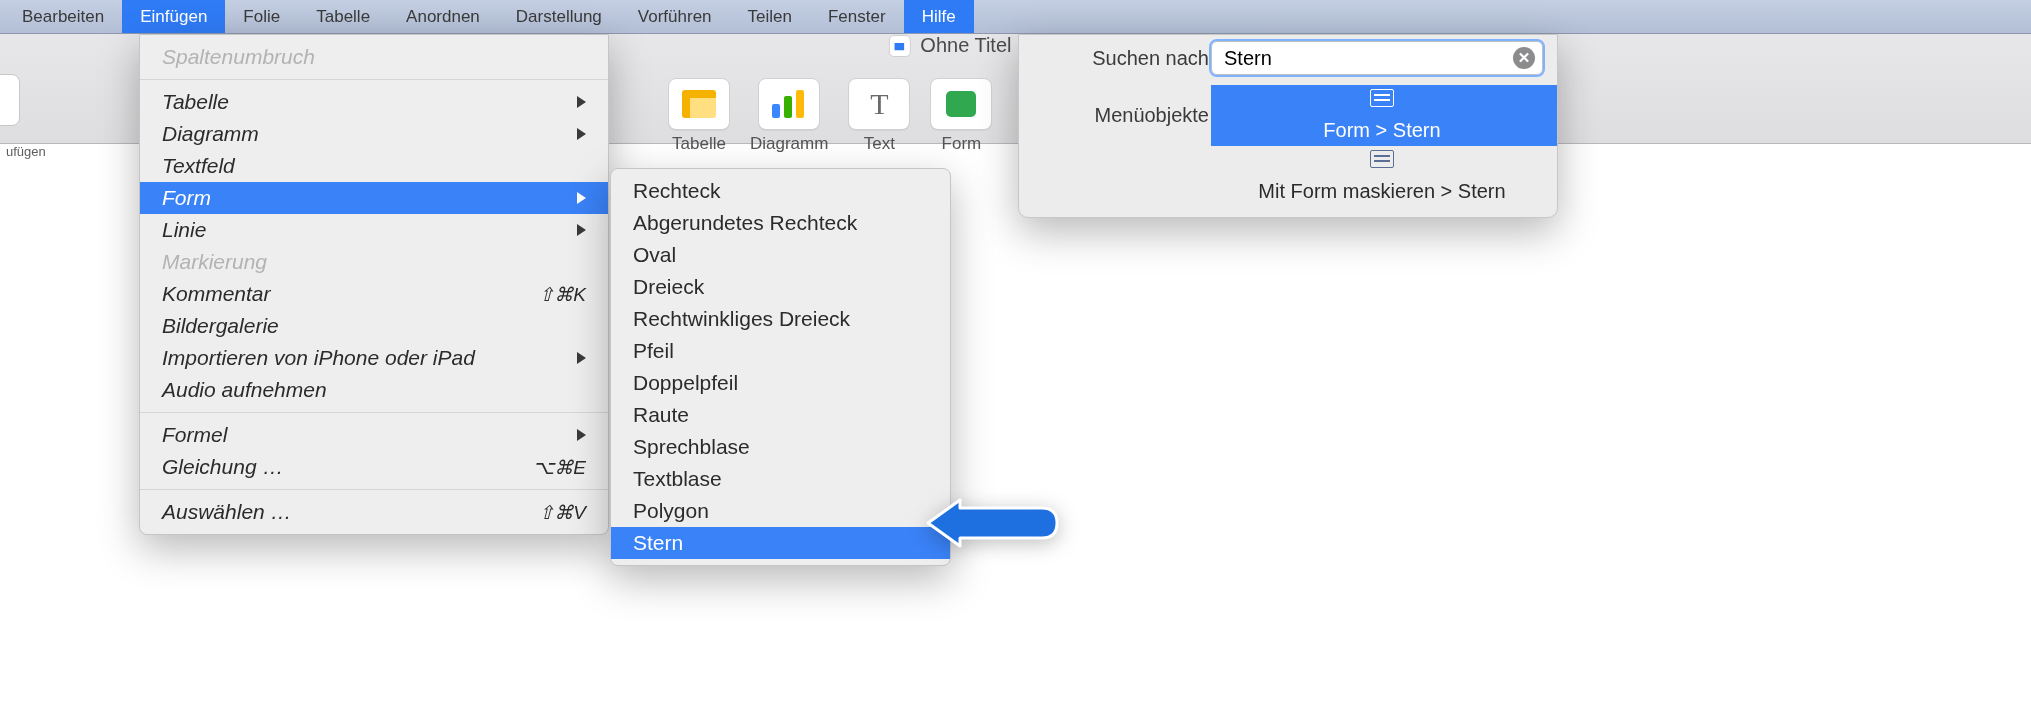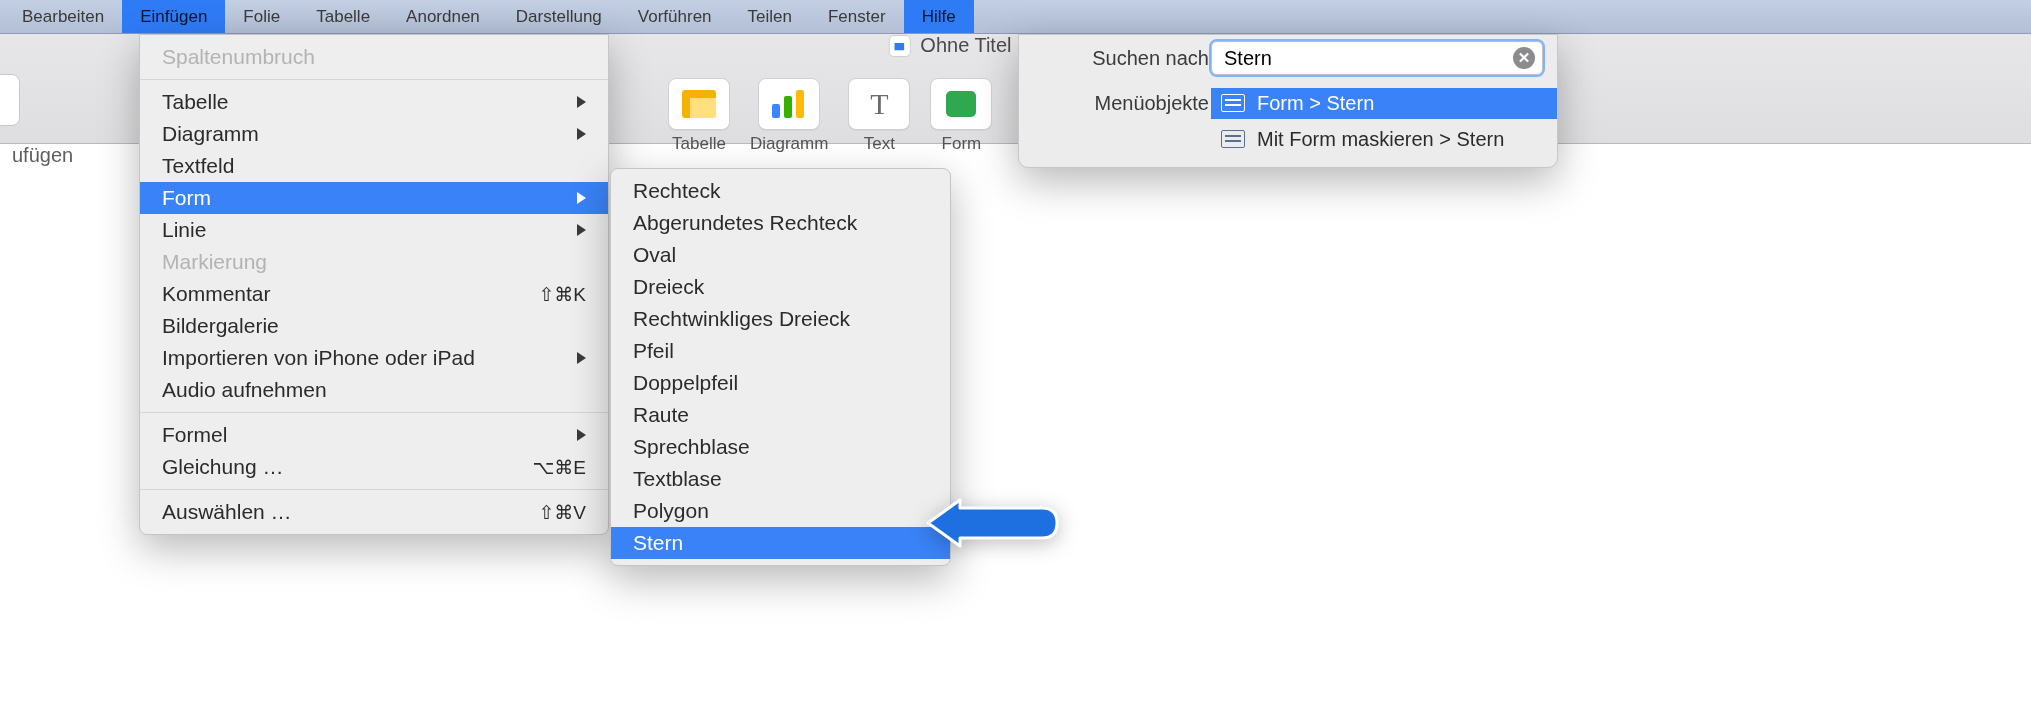--- a/index.html
+++ b/index.html
@@ -28,21 +28,21 @@
     display: flex;
     align-items: center;
     padding: 0 18px;
     font-size: 17px;
     color: #3a3a3a;
     cursor: default;
     white-space: nowrap;
   }
   .menubar-item.selected {
     background: #2f7bf6;
-    color: #0f172a;
+    color: #ffffff;
   }
 
   
   .toolbar {
     position: absolute;
     left: 0; top: 34px; right: 0;
     height: 110px;
     background: linear-gradient(#e7e7e9, #dedee0);
     border-bottom: 1px solid #b9b9bb;
   }
@@ -51,23 +51,23 @@
     left: -10px;
     top: 40px;
     width: 30px;
     height: 52px;
     background: #fff;
     border: 1px solid #c8c8c8;
     border-radius: 8px;
   }
   .toolbar-left-label {
     position: absolute;
-    left: 12px;
+    left: 6px;
     top: 110px;
-    font-size: 20px;
+    font-size: 13px;
     color: #5e5e5e;
   }
   .toolbar-title {
     position: absolute;
     left: 50%;
     transform: translateX(-50%);
     top: 0;
     font-size: 20px;
     color: #9b9b9b;
     display: flex;
@@ -250,20 +250,21 @@
     line-height: 22px;
     text-align: center;
     font-weight: bold;
   }
   .help-result {
     display: flex;
     align-items: center;
     gap: 12px;
     padding: 4px 14px 4px 10px;
     font-size: 20px;
+    flex-direction: column;
   }
   .help-result.sel {
     background: #3a82f7;
     color: #fff;
   }
   .help-result .ricon {
     width: 24px; height: 18px;
     border: 1.5px solid currentColor;
     border-radius: 2px;
     position: relative;
@@ -353,21 +354,21 @@
   <div class="menubar-item">Folie</div>
   <div class="menubar-item">Tabelle</div>
   <div class="menubar-item">Anordnen</div>
   <div class="menubar-item">Darstellung</div>
   <div class="menubar-item">Vorführen</div>
   <div class="menubar-item">Teilen</div>
   <div class="menubar-item">Fenster</div>
   <div class="menubar-item selected">Hilfe</div>
 </div>
 
-<div class="menu" id="insert-menu" style="left:139px; top:34px; width:470px;">
+<div class="menu" id="insert-menu" style="left:139px; top:34px; width:470px;font-style:italic;">
   <div class="menu-item disabled">
     <span>Spaltenumbruch</span>
   </div>
   <div class="menu-sep"></div>
   <div class="menu-item">
     <span>Tabelle</span>
     <span class="right">
         <span class="tri"></span>
       </span>
   </div>

